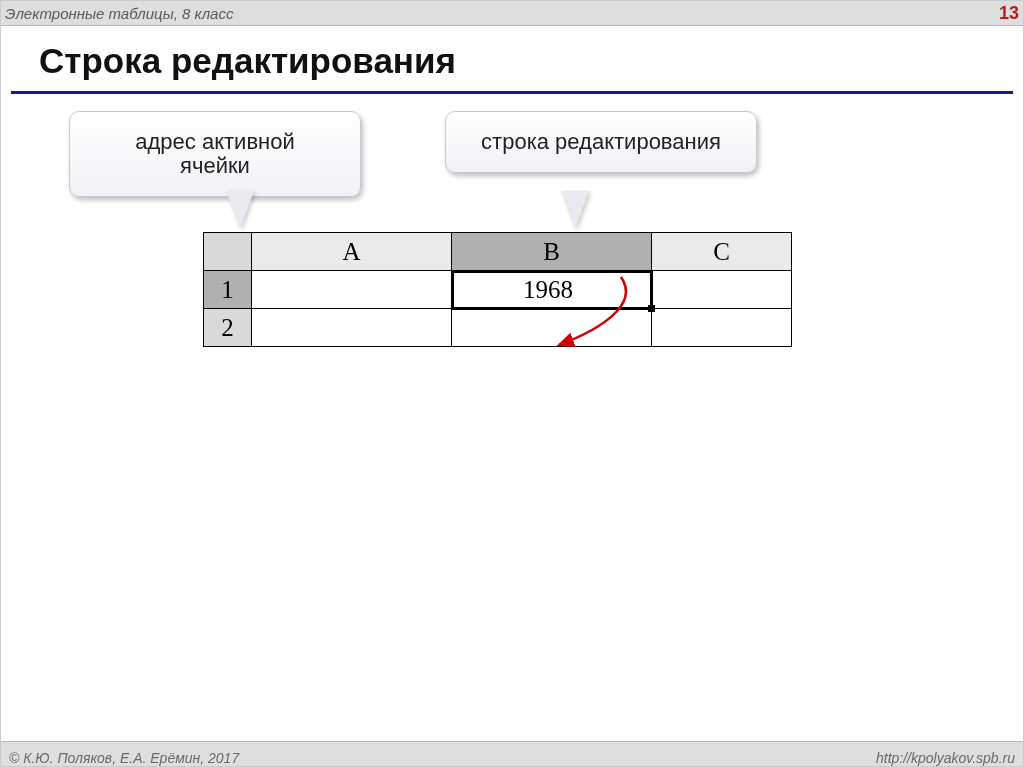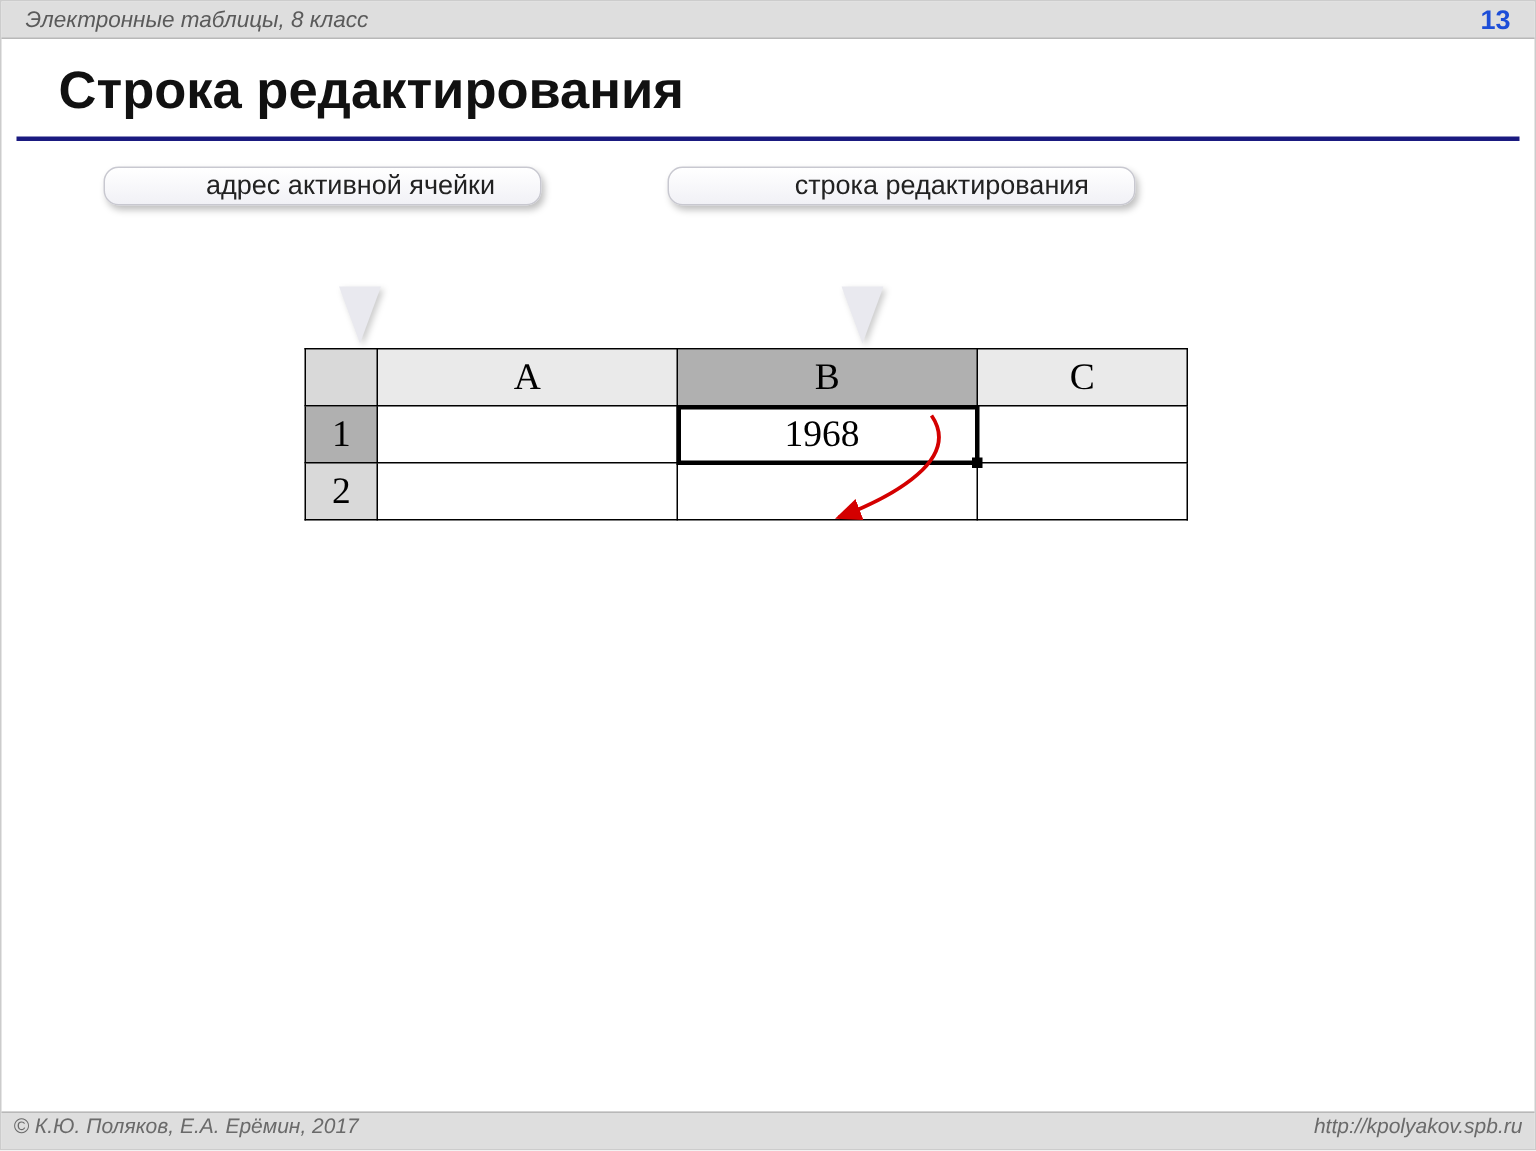--- a/index.html
+++ b/index.html
@@ -23,29 +23,29 @@
     top: 0;
     left: 0;
     right: 0;
     height: 24px;
     background: #dedede;
     border-bottom: 1px solid #b8b8b8;
     font-family: Arial, sans-serif;
     font-style: italic;
     font-size: 15px;
     color: #5a5a5a;
-    padding: 0 16px;
+    padding: 0 4px;
     display: flex;
     justify-content: space-between;
     align-items: center;
   }
   .page-num {
     font-style: normal;
     font-weight: bold;
-    color: #1d4ed8;
+    color: #b91c1c;
     font-size: 18px;
   }
   .title {
     position: absolute;
     top: 40px;
     left: 38px;
     font-family: Arial, sans-serif;
     font-weight: bold;
     font-size: 35px;
     color: #111;
@@ -57,24 +57,24 @@
     right: 10px;
     border-top: 3px solid #1a1a80;
   }
   .callout {
     position: absolute;
     background: linear-gradient(#ffffff, #f1f1f6);
     border: 1px solid #c8c8d0;
     border-radius: 10px;
     box-shadow: 2px 3px 5px rgba(0,0,0,0.25);
     font-family: Arial, sans-serif;
-    font-size: 18px;
+    font-size: 22px;
     color: #222;
-    text-align: right;
-    padding: 2px 30px;
+    text-align: center;
+    padding: 18px 30px;
     line-height: 1.1;
   }
   .callout-tail {
     position: absolute;
     width: 0;
     height: 0;
   }
   
   #co1 { top: 110px; left: 68px;  width: 230px; }
   #co1-tail {
@@ -167,21 +167,21 @@
     height: 24px;
     background: #dedede;
     border-top: 1px solid #b8b8b8;
     font-family: Arial, sans-serif;
     font-style: italic;
     font-size: 14px;
     color: #6a6a6a;
     padding: 0 8px;
     display: flex;
     justify-content: space-between;
-    align-items: flex-start;
+    align-items: flex-end;
   }
 </style>
 </head>
 <body>
 
 <div class="slide">
 
   <div class="top-bar">
     <span>Электронные таблицы, 8 класс</span>
     <span class="page-num">13</span>

